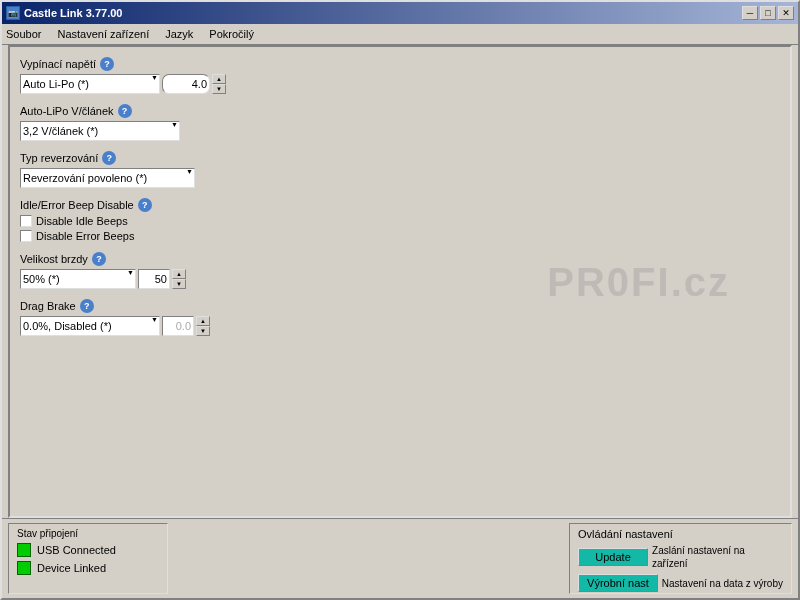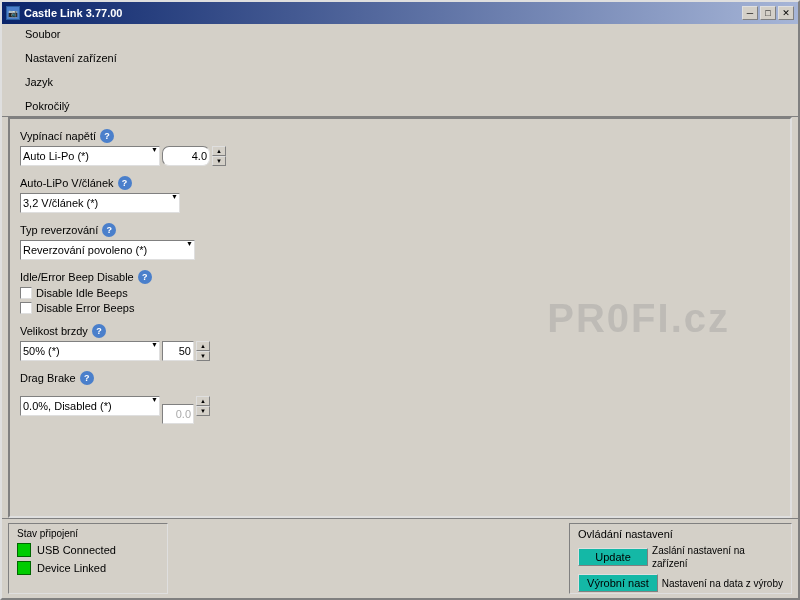--- a/index.html
+++ b/index.html
@@ -77,26 +77,25 @@
       align-items: center;
       justify-content: center;
       font-size: 9px;
       cursor: pointer;
       color: #000;
     }
 
     
     .menu-bar {
       background: #d4d0c8;
-      padding: 2px 19px;
+      padding: 2px 0;
       display: flex;
       gap: 8px;
       border-bottom: 1px solid #808080;
       flex-shrink: 0;
-      flex-direction: column;
     }
 
     .menu-item {
       padding: 2px 4px;
       cursor: pointer;
       font-size: 11px;
     }
 
     
     .tab-bar {
@@ -449,21 +448,21 @@
       </div>
     </div>
 
     <div class="form-group">
       <div class="form-label">
         <span>Velikost brzdy</span>
         <div class="help-icon">?</div>
       </div>
       <div class="form-row">
         <div class="select-wrapper">
-          <select class="win-select" style="width:140px;">
+          <select class="win-select" style="width:116px;">
             <option>50% (*)</option>
           </select>
         </div>
         <input class="num-input" type="text" value="50" style="width: 32px;">
         <div class="spin-buttons">
           <button class="spin-btn">▲</button>
           <button class="spin-btn">▼</button>
         </div>
       </div>
     </div>
@@ -472,21 +471,21 @@
       <div class="form-label">
         <span>Drag Brake</span>
         <div class="help-icon">?</div>
       </div>
       <div class="form-row">
         <div class="select-wrapper">
           <select class="win-select" style="width:140px;">
             <option>0.0%, Disabled (*)</option>
           </select>
         </div>
-        <input class="num-input" type="text" value="0.0" style="width: 32px; color: rgb(170, 170, 170); margin-top: 16px;">
+        <input class="num-input" type="text" value="0.0" style="width: 32px; color: rgb(170, 170, 170);">
         <div class="spin-buttons">
           <button class="spin-btn">▲</button>
           <button class="spin-btn">▼</button>
         </div>
       </div>
     </div>
 
   </div>
 
   <div class="status-bar">

